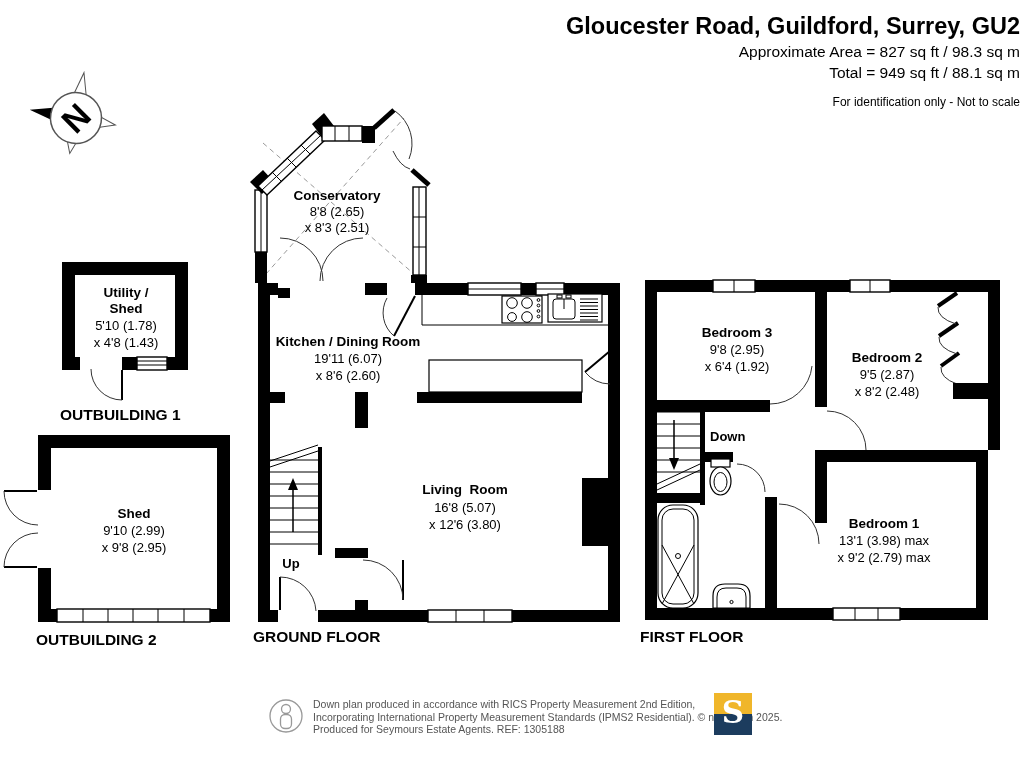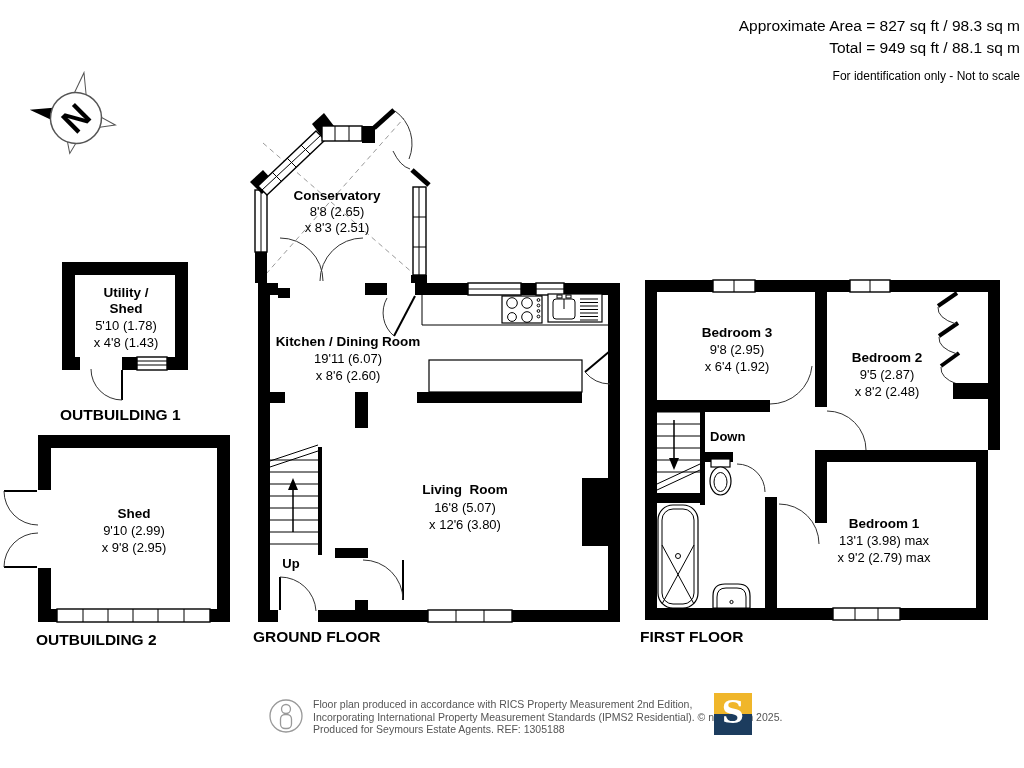--- a/index.html
+++ b/index.html
@@ -30,20 +30,21 @@
   .footer .ftext{margin-left:9px;font-size:10.5px;line-height:12.5px;color:#555;}
   .logo{position:absolute;left:714px;top:693px;width:38px;height:42px;}
   .logo .half{width:100%;height:21px;}
   .logo .s{position:absolute;left:0;top:1px;width:100%;text-align:center;
            font-family:"DejaVu Serif",serif;font-weight:bold;font-size:31px;color:#fff;}
 </style>
 </head>
 <body>
 
 <div class="header">
+  <div class="title">Gloucester Road, Guildford, Surrey, GU2</div>
   <div class="area-line">Approximate Area = 827 sq ft / 98.3 sq m</div>
   <div class="area-line">Total = 949 sq ft / 88.1 sq m</div>
   <div class="note">For identification only - Not to scale</div>
 </div>
 
 <svg id="plan" width="1024" height="768" viewBox="0 0 1024 768">
 
   <g transform="translate(76,118) rotate(-80)">
     <polygon points="46,0 10,10 0,0 10,-10" fill="#fff" stroke="#555" stroke-width="1"></polygon>
     <polygon points="0,40 -10,10 0,0 10,10" fill="#fff" stroke="#555" stroke-width="1"></polygon>
@@ -306,21 +307,21 @@
   </g>
 </svg>
 
 <div class="footer">
   <svg width="36" height="36" viewBox="0 0 36 36">
     <circle cx="18" cy="18" r="16" fill="none" stroke="#999" stroke-width="1.3"></circle>
     <circle cx="18" cy="11" r="4.5" fill="none" stroke="#999" stroke-width="1.3"></circle>
     <rect x="12.5" y="16.5" width="11" height="14" rx="4.5" fill="none" stroke="#999" stroke-width="1.3"></rect>
   </svg>
   <div class="ftext">
-    <div>Floor plan produced in accordance with RICS Property Measurement 2nd Edition,</div>
+    <div>Down plan produced in accordance with RICS Property Measurement 2nd Edition,</div>
     <div>Incorporating International Property Measurement Standards (IPMS2 Residential).   © nichecom 2025.</div>
     <div>Produced for Seymours Estate Agents.   REF: 1305188</div>
   </div>
 </div>
 
 <div class="logo">
   <div class="half" style="background: rgb(240, 182, 42);"></div>
   <div class="half" style="background: rgb(28, 60, 94);"></div>
   <div class="s">S</div>
 </div>

